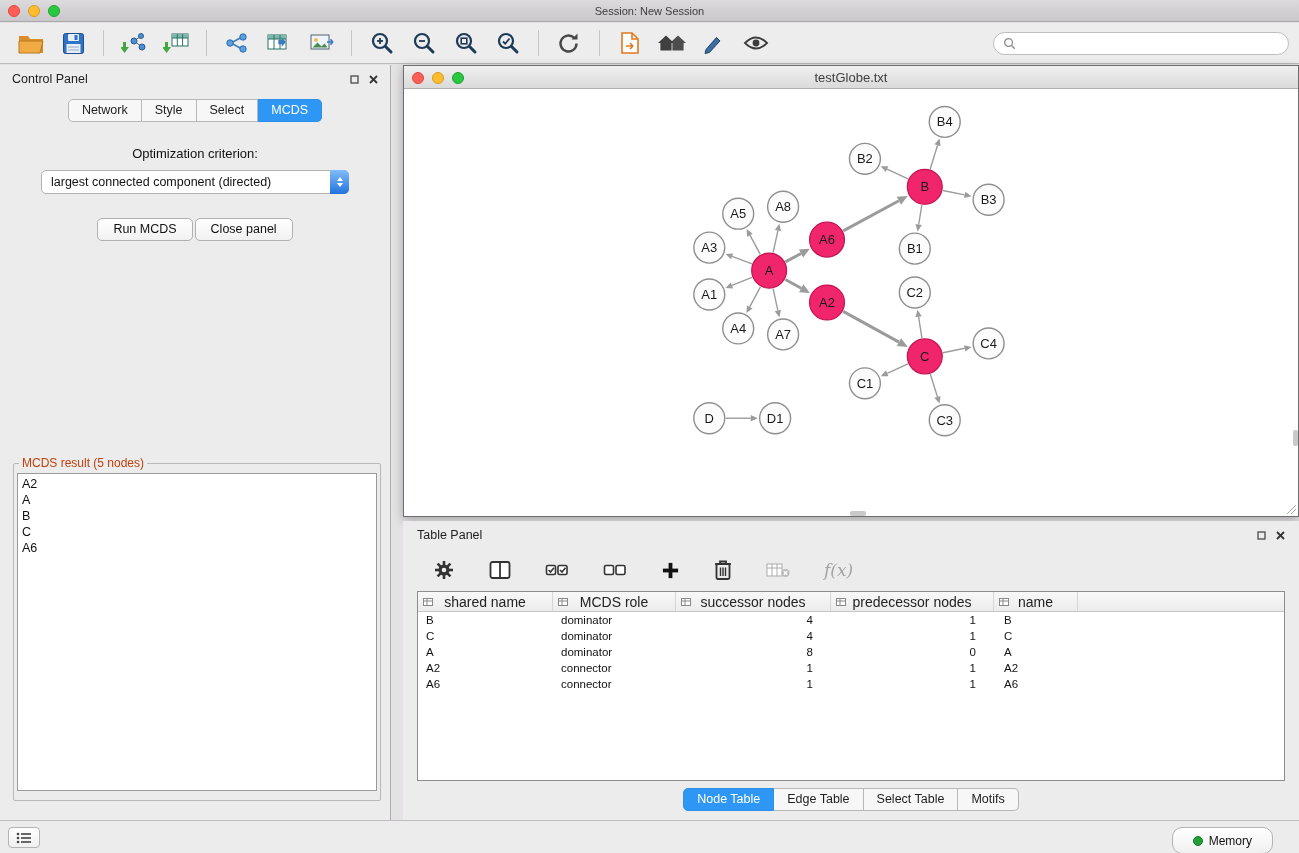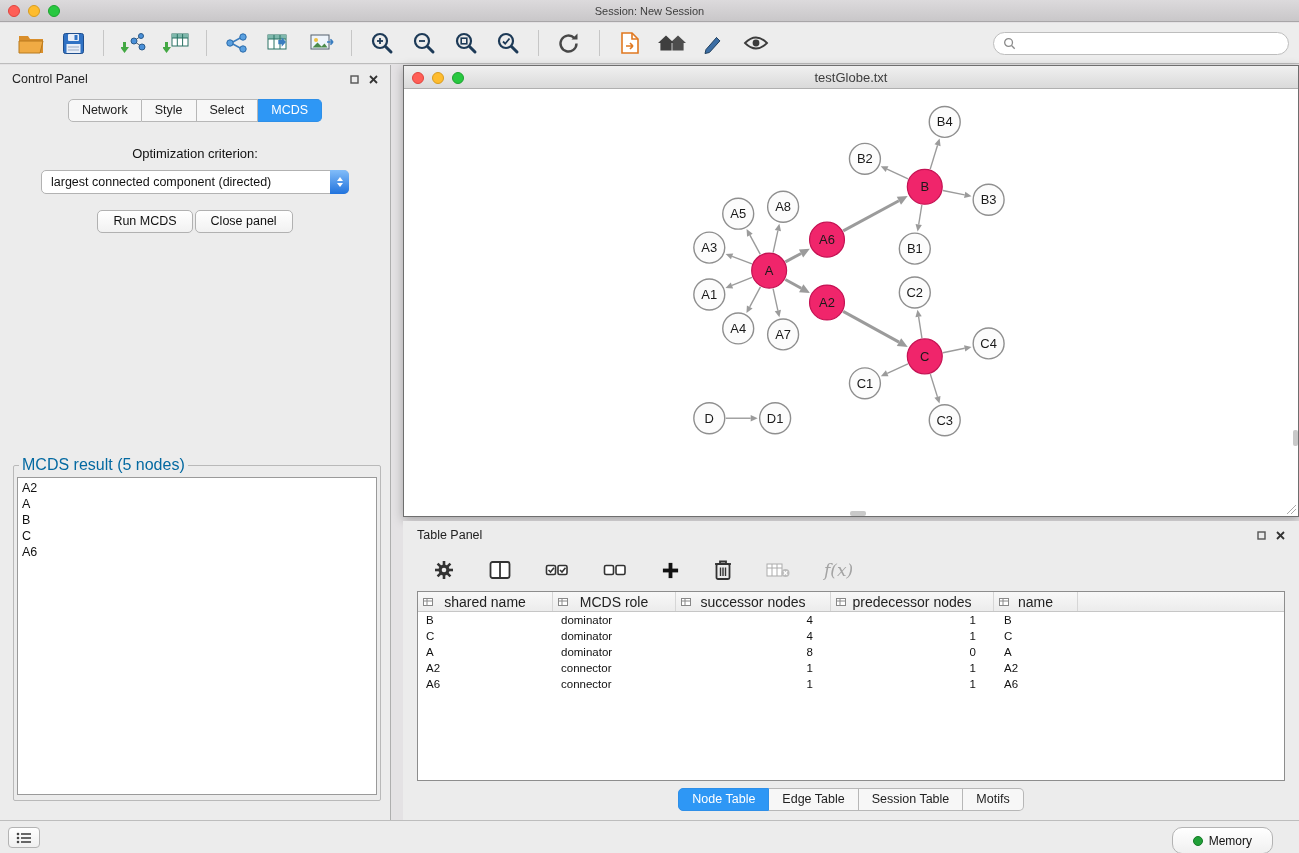--- a/index.html
+++ b/index.html
@@ -52,27 +52,27 @@
     border-radius:5px; position:relative; display:flex; align-items:center; padding-left:9px;
     font-size:12.5px; color:#111; cursor:pointer; }
   .dd-text { flex:1; overflow:hidden; white-space:nowrap; }
   .dd-stepper { position:absolute; right:-1px; top:-1px; width:19px; height:24px; border-radius:0 5px 5px 0;
     background:linear-gradient(#82bdf9,#2173dd); display:flex; flex-direction:column; align-items:center;
     justify-content:center; gap:2px; }
   .tri-up { width:0; height:0; border-left:3.5px solid transparent; border-right:3.5px solid transparent;
     border-bottom:4.5px solid #fff; }
   .tri-down { width:0; height:0; border-left:3.5px solid transparent; border-right:3.5px solid transparent;
     border-top:4.5px solid #fff; }
-  .cp-buttons { display:flex; justify-content:center; gap:2px; margin-top:16px; }
+  .cp-buttons { display:flex; justify-content:center; gap:2px; margin-top:24px; }
   .mac-btn { padding:3px 15px; font-size:12.5px; color:#111; background:linear-gradient(#ffffff,#f1f1f1);
     border:1px solid #b1b1b1; border-radius:5px; cursor:pointer; line-height:15px; }
 
   .mcds-result { position:absolute; left:13px; right:9px; top:391px; height:345px;
     border:1px solid #b9b9b9; border-radius:2px; padding:3px; }
-  .mcds-result legend { font-size:16px; color:#0369a1; padding:0 3px; margin-left:2px; }
+  .mcds-result legend { font-size:12px; color:#c2410c; padding:0 3px; margin-left:2px; }
   .result-list { background:#fff; border:1px solid #9a9a9a; height:318px; overflow:auto;
     font-size:12.5px; color:#111; padding:2px 4px; }
   .result-item { height:16px; line-height:16px; cursor:default; }
 
   
   .network-window { position:absolute; left:403px; top:0; width:896px; height:452px;
     border:1px solid #6e6e6e; background:#fff; box-shadow:0 3px 10px rgba(0,0,0,0.28); }
   .nw-titlebar { height:23px; background:linear-gradient(#f0f0f0,#dadada); border-bottom:1px solid #b0b0b0;
     position:relative; }
   .nw-titlebar .traffic { top:6px; }
@@ -632,21 +632,21 @@
               <div class="tcell c3 ar">1</div>
               <div class="tcell c4 al">A6</div>
               <div class="tcell cf"></div>
             </div>
           </div>
       </div>
 
       <div class="seg-tabs tp-tabs">
         <div class="seg-tab selected">Node Table</div>
         <div class="seg-tab">Edge Table</div>
-        <div class="seg-tab">Session Table</div>
+        <div class="seg-tab">Select Table</div>
         <div class="seg-tab">Motifs</div>
       </div>
     </div>
 
   </div>
 
   <div class="statusbar">
     <button class="sb-left-btn">
       <svg width="16" height="12" viewBox="0 0 16 12">
           <circle cx="2" cy="2" r="1.3" fill="#444"></circle>

